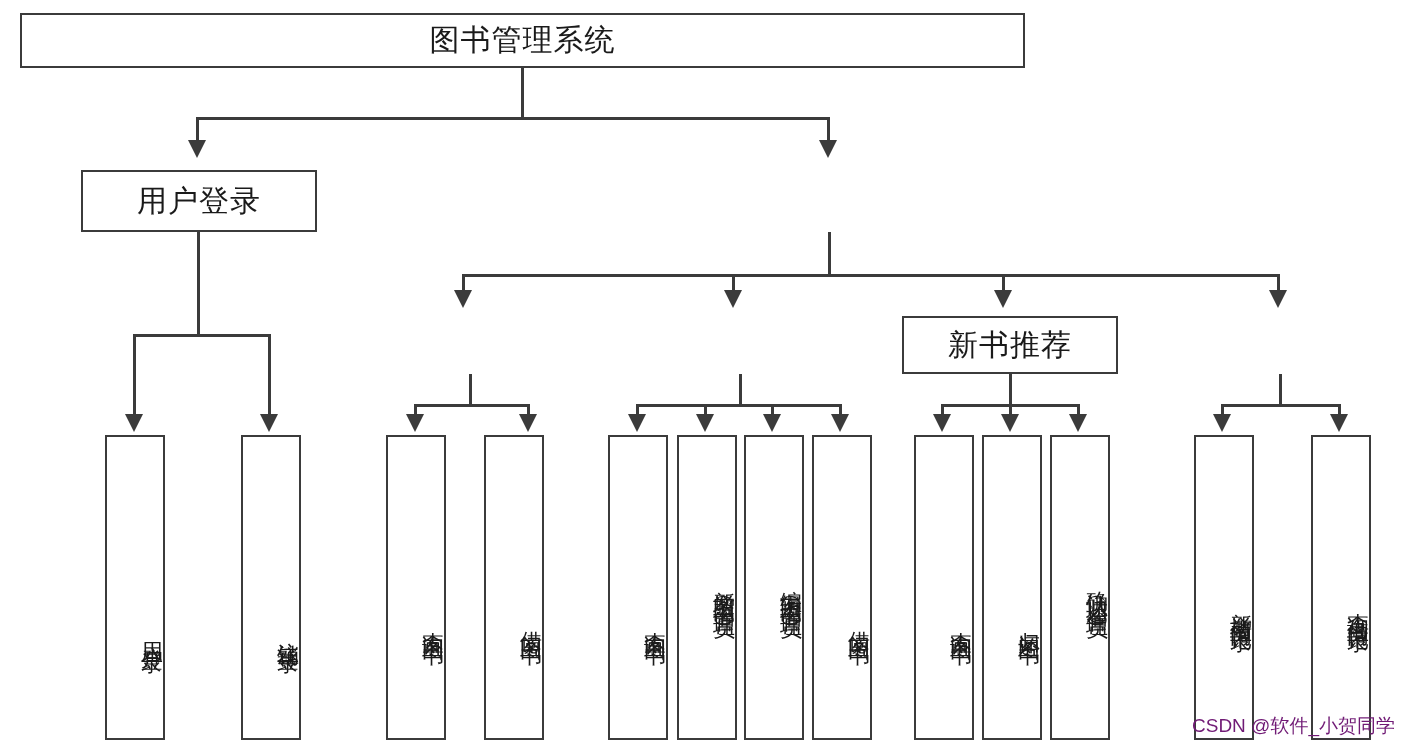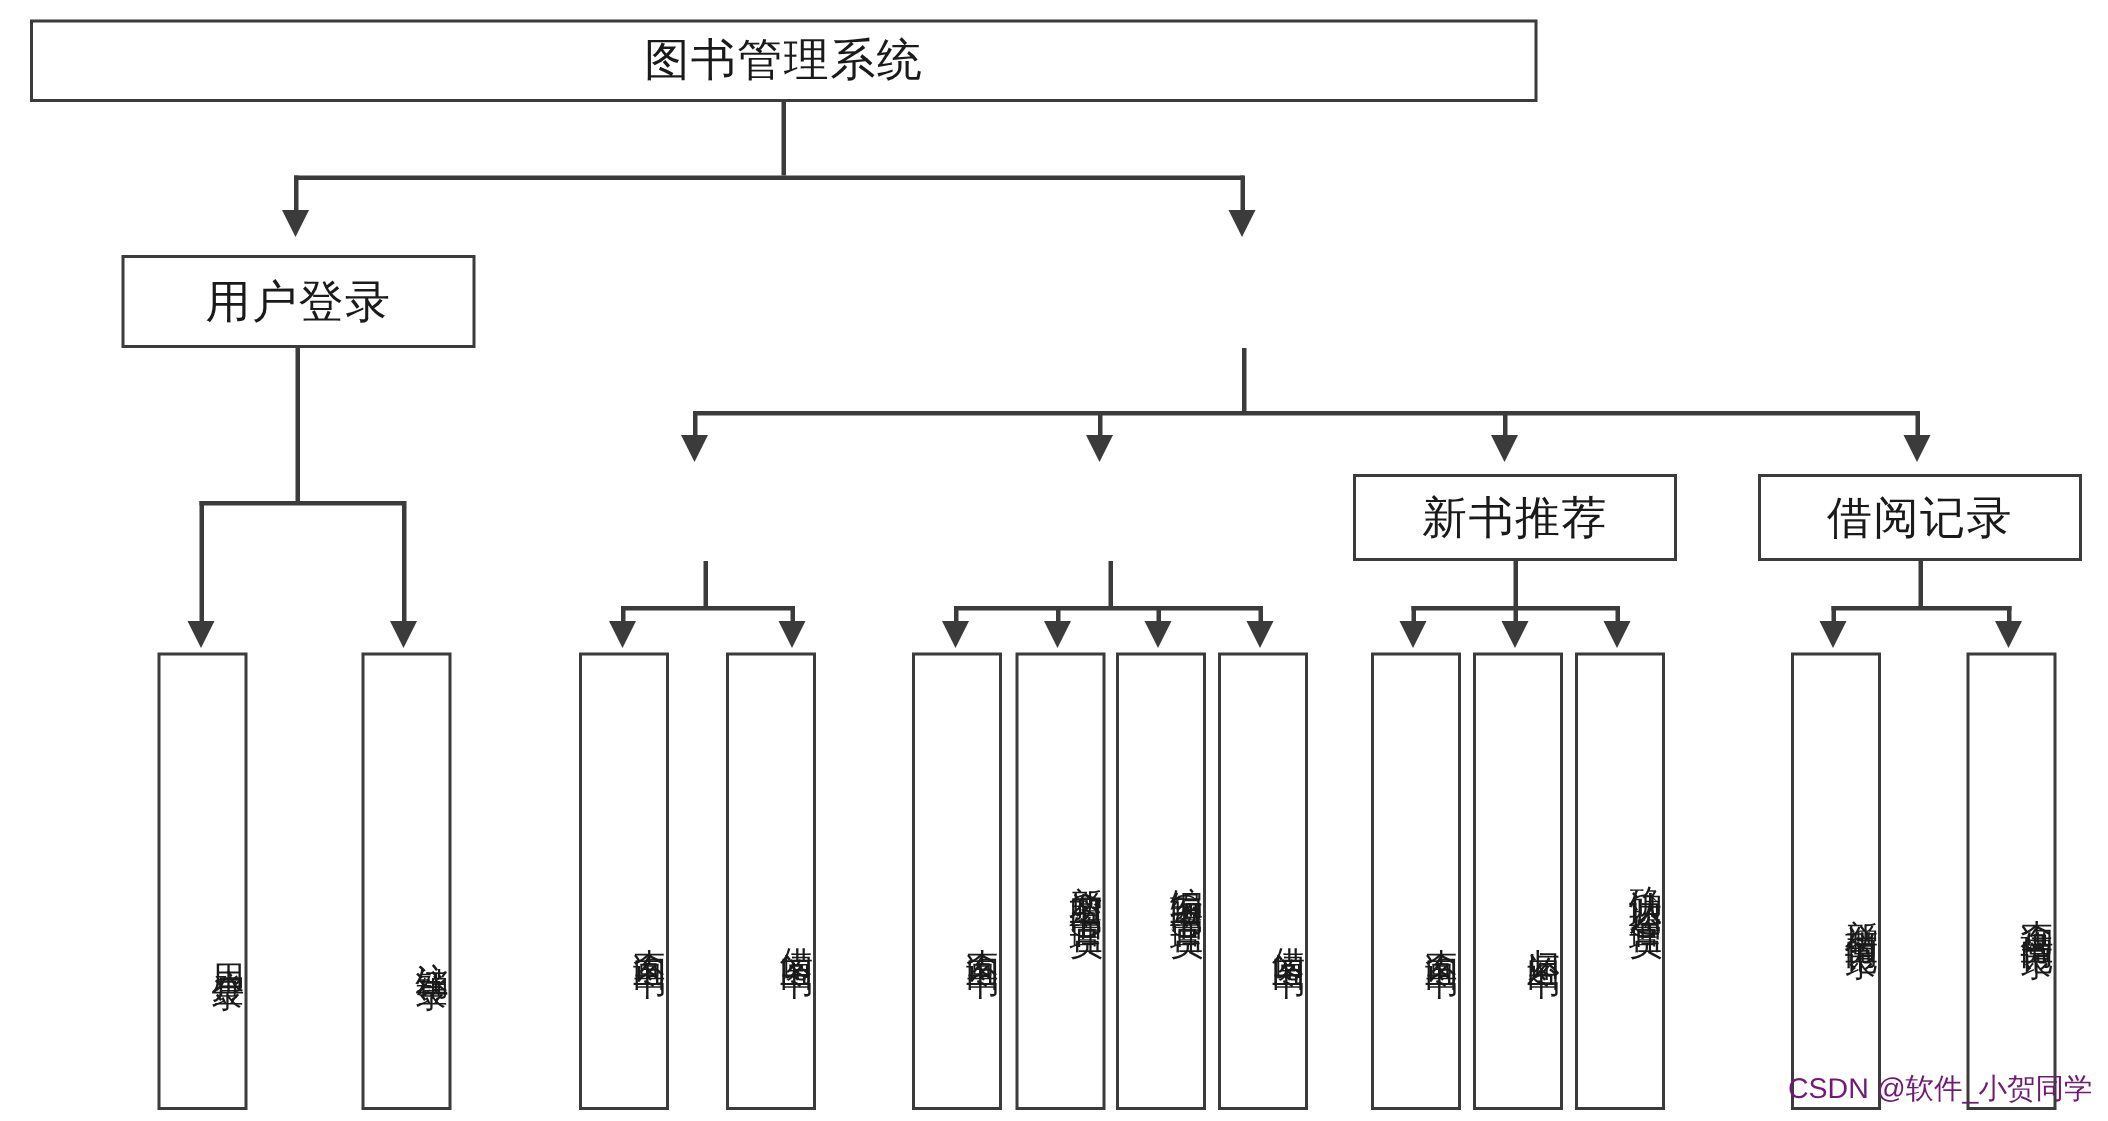--- a/index.html
+++ b/index.html
@@ -98,21 +98,20 @@
   <div class="ln vline" style="left:462px; top:274px; width:3px; height:18px;"></div>
   <div class="arrow" style="left:454px; top:290px;"></div>
   <div class="ln vline" style="left:732px; top:274px; width:3px; height:18px;"></div>
   <div class="arrow" style="left:724px; top:290px;"></div>
   <div class="ln vline" style="left:1002px; top:274px; width:3px; height:18px;"></div>
   <div class="arrow" style="left:994px; top:290px;"></div>
   <div class="ln vline" style="left:1277px; top:274px; width:3px; height:18px;"></div>
   <div class="arrow" style="left:1269px; top:290px;"></div>
 
   <div class="node horiz" style="left:902px; top:316px; width:216px; height:58px;">新书推荐</div>
-  <div class="node horiz" style="left:1172px; top:316px; width:216px; height:58px;">借阅记录</div>
 
   <div class="ln vline" style="left:469px; top:374px; width:3px; height:32px;"></div>
   <div class="ln hline" style="left:414px; top:404px; width:116px; height:3px;"></div>
   <div class="ln vline" style="left:414px; top:404px; width:3px; height:12px;"></div>
   <div class="arrow" style="left:406px; top:414px;"></div>
   <div class="ln vline" style="left:527px; top:404px; width:3px; height:12px;"></div>
   <div class="arrow" style="left:519px; top:414px;"></div>
 
   <div class="ln vline" style="left:739px; top:374px; width:3px; height:32px;"></div>
   <div class="ln hline" style="left:636px; top:404px; width:206px; height:3px;"></div>

